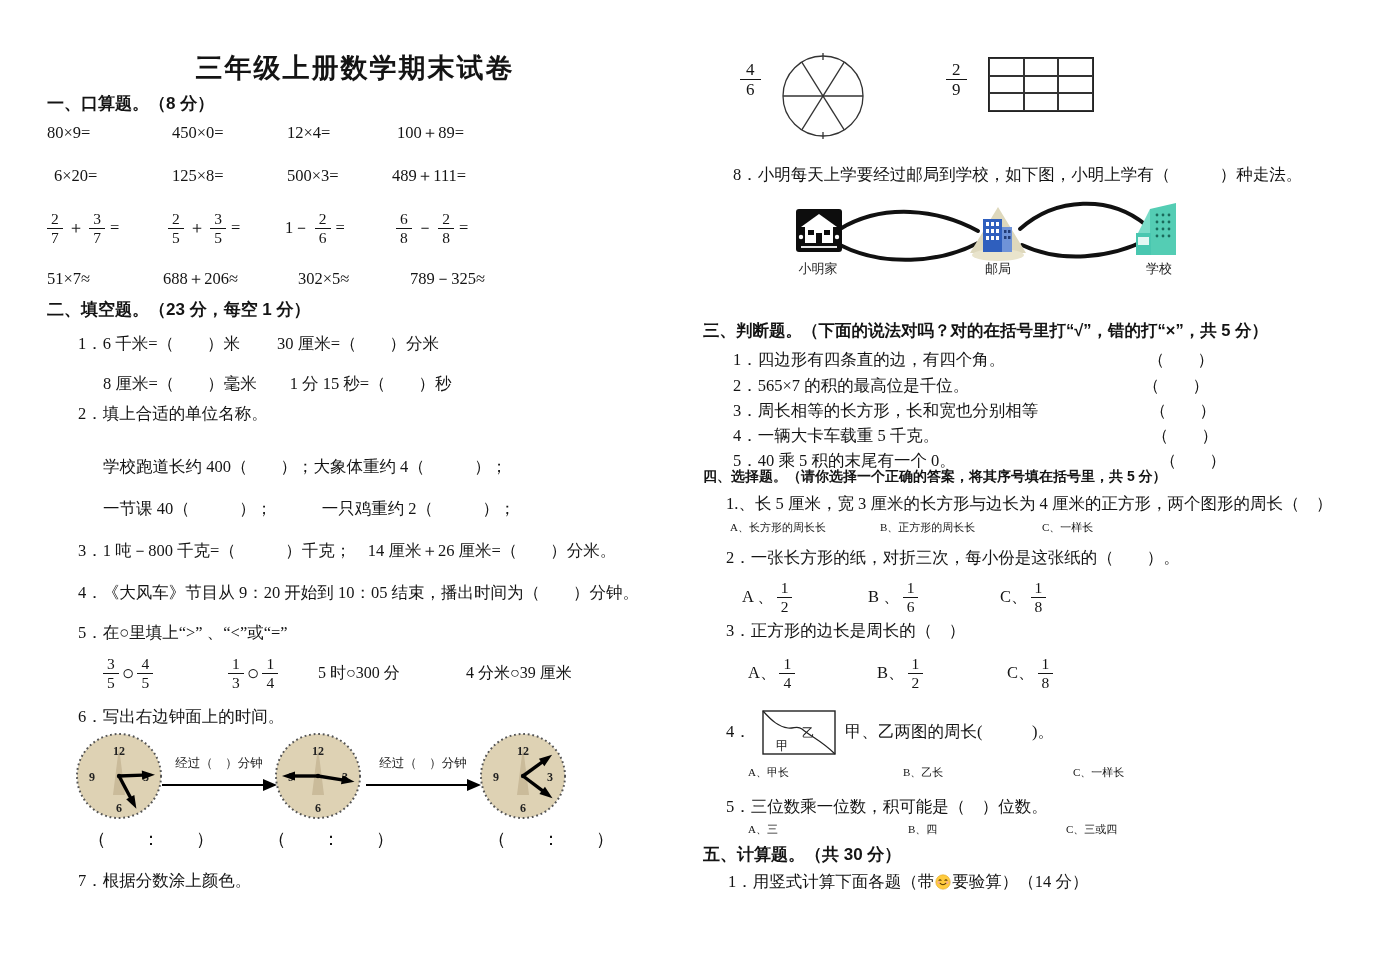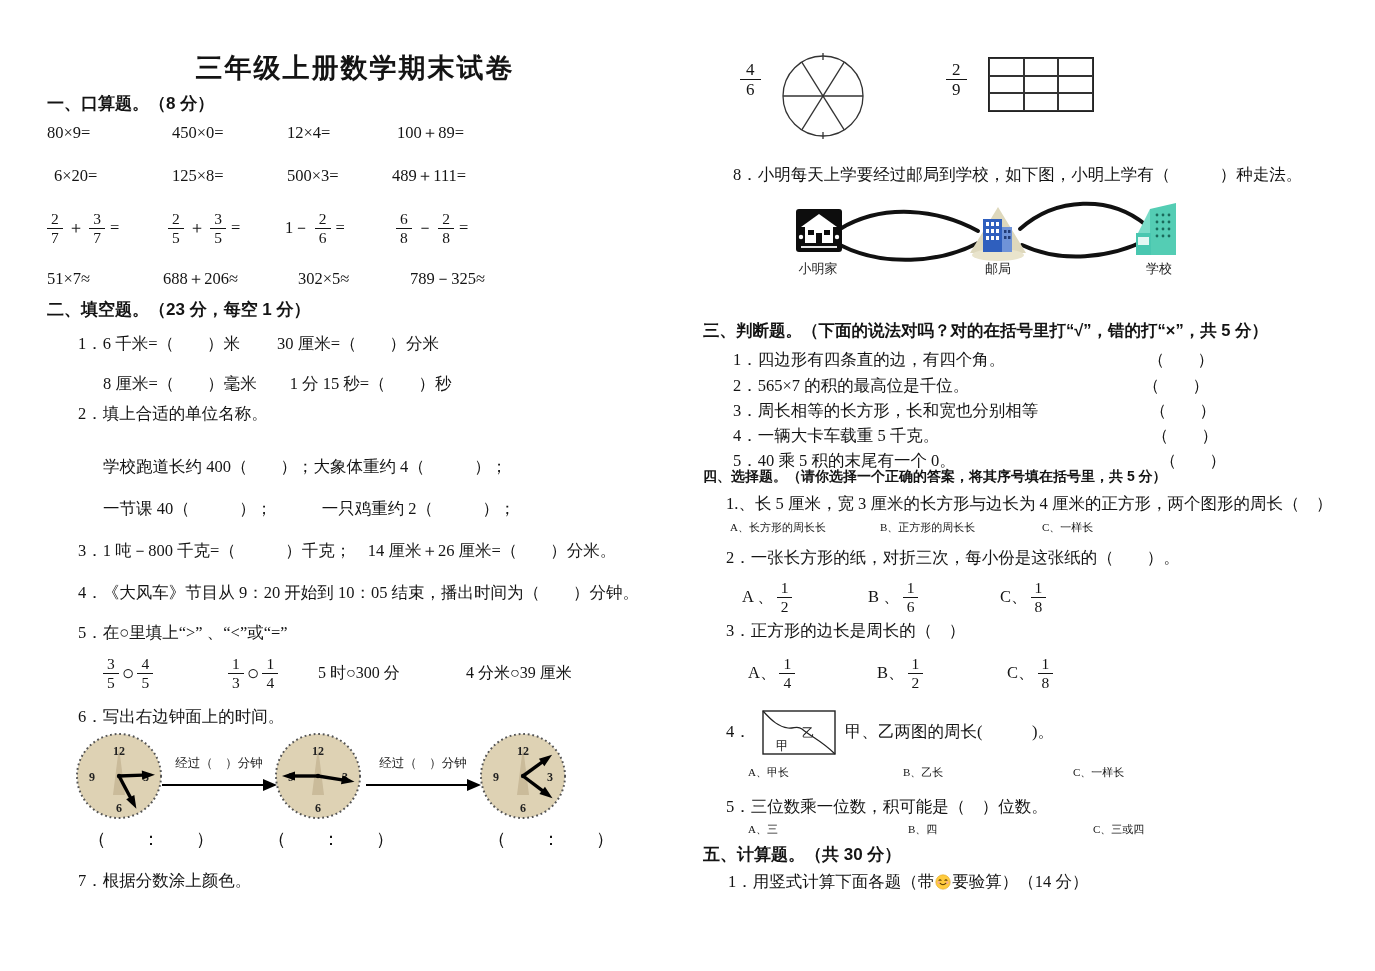--- a/index.html
+++ b/index.html
@@ -362,21 +362,21 @@
   <text x="40" y="27" font-size="12.5" fill="#222">乙</text>
 </svg>
 <span class="abs t" style="left:845px;top:722px">甲、乙两图的周长(　　　)。</span>
 <span class="abs optrow" style="left:748px;top:765px">A、甲长</span>
 <span class="abs optrow" style="left:903px;top:765px">B、乙长</span>
 <span class="abs optrow" style="left:1073px;top:765px">C、一样长</span>
 
 <div class="abs t" style="left:726px;top:797px">5．三位数乘一位数，积可能是（　）位数。</div>
 <span class="abs optrow" style="left:748px;top:822px">A、三</span>
 <span class="abs optrow" style="left:908px;top:822px">B、四</span>
-<span class="abs optrow" style="left:1093px;top:822px">C、三或四</span>
+<span class="abs optrow" style="left:1066px;top:822px">C、三或四</span>
 
 <div class="abs hd" style="left:703px;top:843px">五、计算题。（共 30 分）</div>
 <div class="abs t" style="left:728px;top:872px">
   <span>1．用竖式计算下面各题（带</span><span class="smiley"><svg width="16" height="16" viewBox="0 0 20 20">
         <circle cx="10" cy="10" r="9" fill="#ffcb3e" stroke="#e0a828" stroke-width="0.8"></circle>
         <path d="M5,8 Q6.3,6.2 7.6,8" stroke="#5a3b00" stroke-width="1.3" fill="none" stroke-linecap="round"></path>
         <path d="M12.4,8 Q13.7,6.2 15,8" stroke="#5a3b00" stroke-width="1.3" fill="none" stroke-linecap="round"></path>
         <path d="M6,11.5 Q10,15.5 14,11.5" stroke="#5a3b00" stroke-width="1.3" fill="none" stroke-linecap="round"></path>
         <circle cx="4.6" cy="10.8" r="1.6" fill="#f7a8a0" opacity="0.85"></circle>
         <circle cx="15.4" cy="10.8" r="1.6" fill="#f7a8a0" opacity="0.85"></circle>

